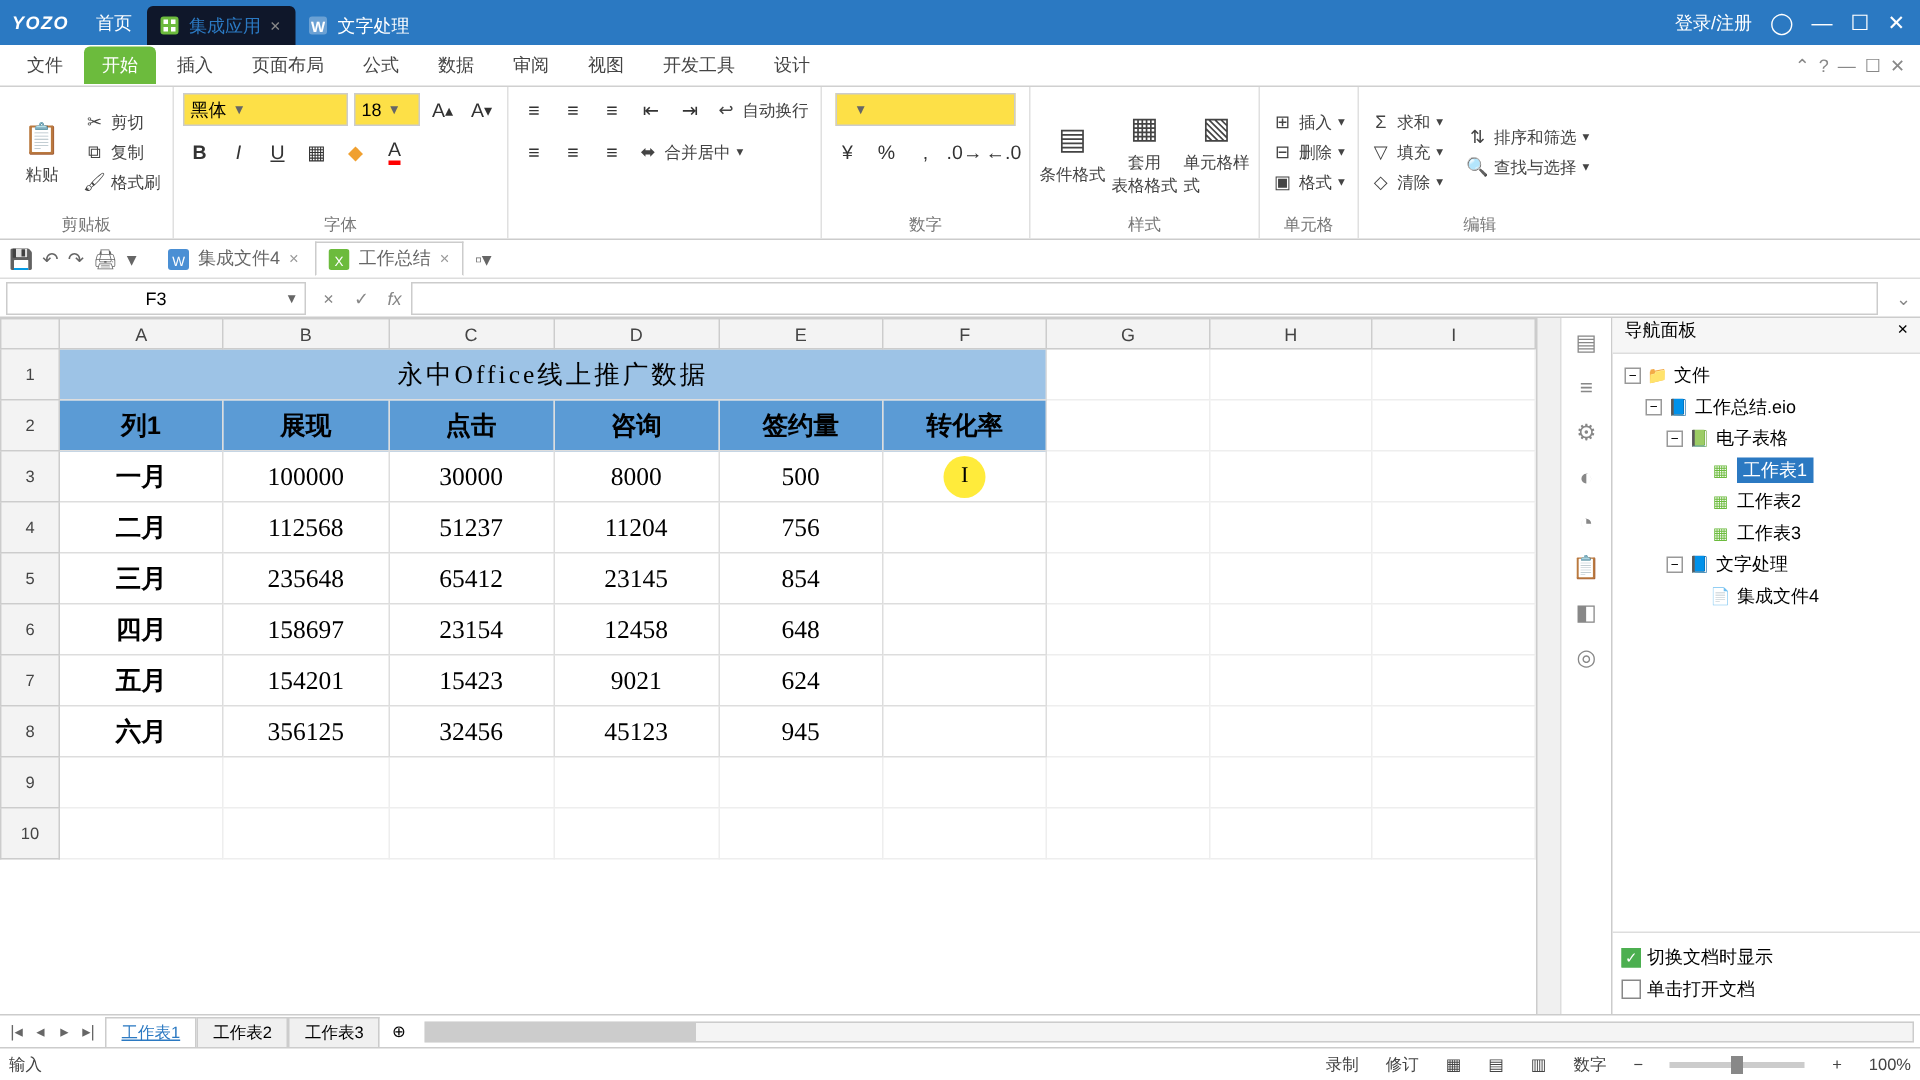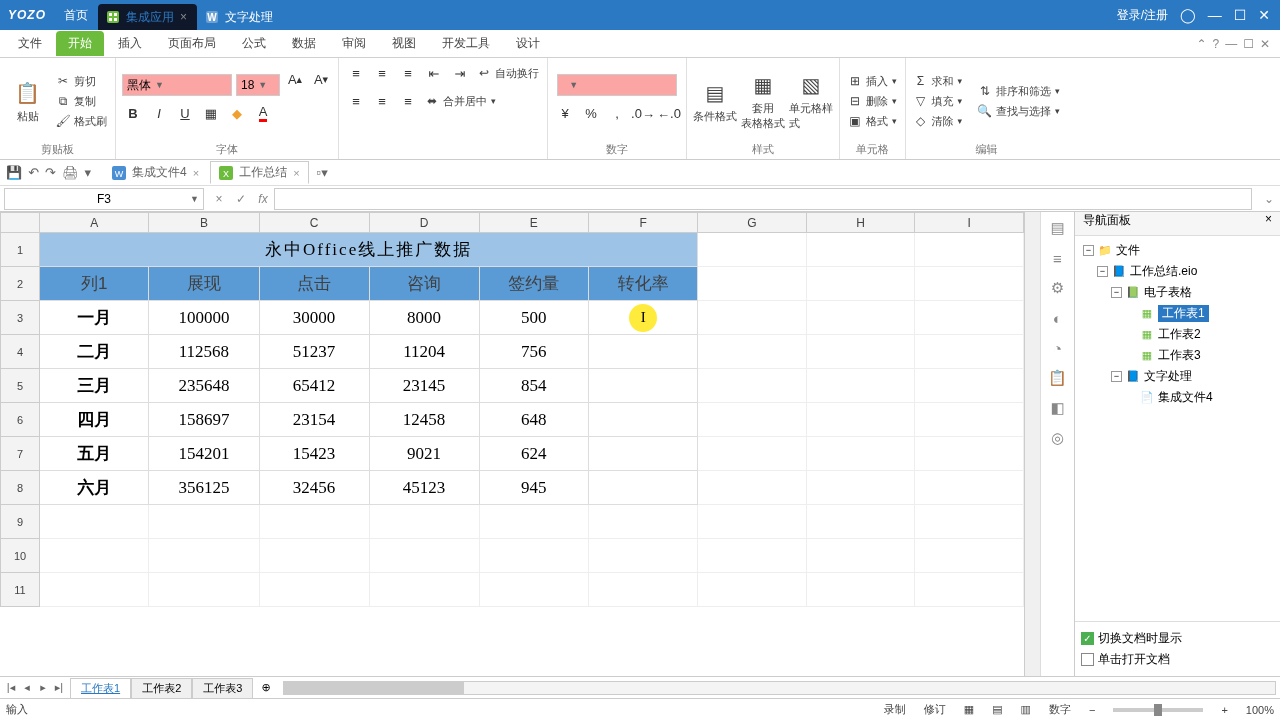--- a/index.html
+++ b/index.html
@@ -27,21 +27,21 @@
 
 .ribbon { height: 102px; display: flex; border-bottom: 1px solid #ccc; background: #fff; }
 .group { border-right: 1px solid #e0e0e0; display: flex; flex-direction: column; padding: 4px 6px 0; }
 .group-body { flex: 1; display: flex; align-items: center; gap: 4px; }
 .group-label { text-align: center; font-size: 11px; color: #777; padding: 2px 0; }
 .big-btn { display: flex; flex-direction: column; align-items: center; width: 44px; cursor: pointer; gap: 2px; font-size: 11px; color: #444; }
 .big-btn .bicon { width: 28px; height: 28px; display: flex; align-items: center; justify-content: center; font-size: 20px; }
 .small-row { display: flex; flex-direction: column; gap: 3px; }
 .small-btn { display: flex; align-items: center; gap: 4px; font-size: 11px; color: #444; cursor: pointer; padding: 1px 2px; white-space: nowrap; }
 .small-btn .sicon { width: 14px; height: 14px; display: inline-flex; align-items: center; justify-content: center; font-size: 12px; }
-.combo { height: 22px; border: 1px solid #ccc; display: inline-flex; align-items: center; padding: 0 4px; font-size: 12px; background: #fca5a5; margin-top: 12px; }
+.combo { height: 22px; border: 1px solid #ccc; display: inline-flex; align-items: center; padding: 0 4px; font-size: 12px; background: #fde047; }
 .combo .arrow { font-size: 9px; color: #666; margin-left: 4px; }
 .font-row { display: flex; gap: 4px; align-items: center; }
 .fmt-btn { width: 22px; height: 22px; display: inline-flex; align-items: center; justify-content: center; cursor: pointer; font-size: 13px; color: #333; }
 
 
 .qat { height: 26px; display: flex; align-items: center; padding: 0 6px; gap: 6px; border-bottom: 1px solid #ddd; color: #666; }
 .qat .qbtn { cursor: pointer; font-size: 13px; }
 .file-tabs { display: flex; align-items: center; gap: 2px; margin-left: 6px; }
 .file-tab { display: flex; align-items: center; gap: 6px; padding: 2px 8px; cursor: pointer; border: 1px solid transparent; }
 .file-tab.active { border: 1px solid #ccc; border-bottom: 1px solid #fff; background: #fff; }
@@ -60,21 +60,21 @@
 .sheet-area { flex: 1; position: relative; overflow: hidden; display: flex; }
 .sheet { flex: 1; overflow: hidden; }
 
 
 table.grid { border-collapse: collapse; table-layout: fixed; }
 .colhdr th { background: #f3f3f3; border: 1px solid #ccc; font-weight: normal; font-size: 12px; color: #444; height: 20px; font-family: Arial; }
 .rowhdr { background: #f3f3f3; border: 1px solid #ccc; text-align: center; font-size: 11px; color: #444; font-family: Arial; }
 td.cell { border: 1px solid #ddd; height: 34px; text-align: center; font-size: 17px; padding: 2px 6px; }
 td.empty { border: 1px solid #eee; }
 .title-cell { background: #9dc3e6; font-size: 22px; font-family: "SimSun", serif; font-weight: normal; letter-spacing: 2px; height: 46px; border: 1px solid #333; }
-.hdr-cell { background: #5b9bd5; color: #404040; font-size: 19px; font-weight: normal; border: 1px solid #333; height: 30px; }
+.hdr-cell { background: #5b9bd5; color: #000000; font-size: 19px; font-weight: bold; border: 1px solid #333; height: 30px; }
 .data-cell { border: 1px solid #333; font-family: "SimSun", serif; font-size: 19px; }
 .month-cell { border: 1px solid #333; font-family: "SimSun", serif; font-size: 19px; font-weight: bold; }
 .sel-cell { border: 2px solid #3b8e3b; position: relative; }
 .cursor-hl { position: absolute; width: 28px; height: 28px; background: #ffeb3b; border-radius: 50%; left: 50%; top: 50%; transform: translate(-50%, -50%); display: flex; align-items: center; justify-content: center; font-family: serif; font-size: 15px; }
 
 
 .sidebar-icons { width: 34px; border-left: 1px solid #ddd; display: flex; flex-direction: column; align-items: center; padding-top: 6px; gap: 10px; color: #888; }
 .sidebar-icons .sbicon { width: 20px; height: 20px; cursor: pointer; display: flex; align-items: center; justify-content: center; font-size: 15px; }
 
 
@@ -525,32 +525,20 @@
               <td class="cell empty"></td>
               <td class="cell empty"></td>
               <td class="cell empty"></td>
               <td class="cell empty"></td>
               <td class="cell empty"></td>
               <td class="cell empty"></td>
               <td class="cell empty"></td>
               <td class="cell empty"></td>
               <td class="cell empty"></td>
             </tr>
-            <tr>
-              <td class="rowhdr">11</td>
-              <td class="cell empty"></td>
-              <td class="cell empty"></td>
-              <td class="cell empty"></td>
-              <td class="cell empty"></td>
-              <td class="cell empty"></td>
-              <td class="cell empty"></td>
-              <td class="cell empty"></td>
-              <td class="cell empty"></td>
-              <td class="cell empty"></td>
-            </tr>
           </tbody>
         </table>
     </div>
     <div style="width:16px;background:#f0f0f0;border-left:1px solid #ccc;"></div>
   </div>
 
   <div class="sidebar-icons">
     <span class="sbicon">▤</span>
     <span class="sbicon">≡</span>
     <span class="sbicon">⚙</span>

